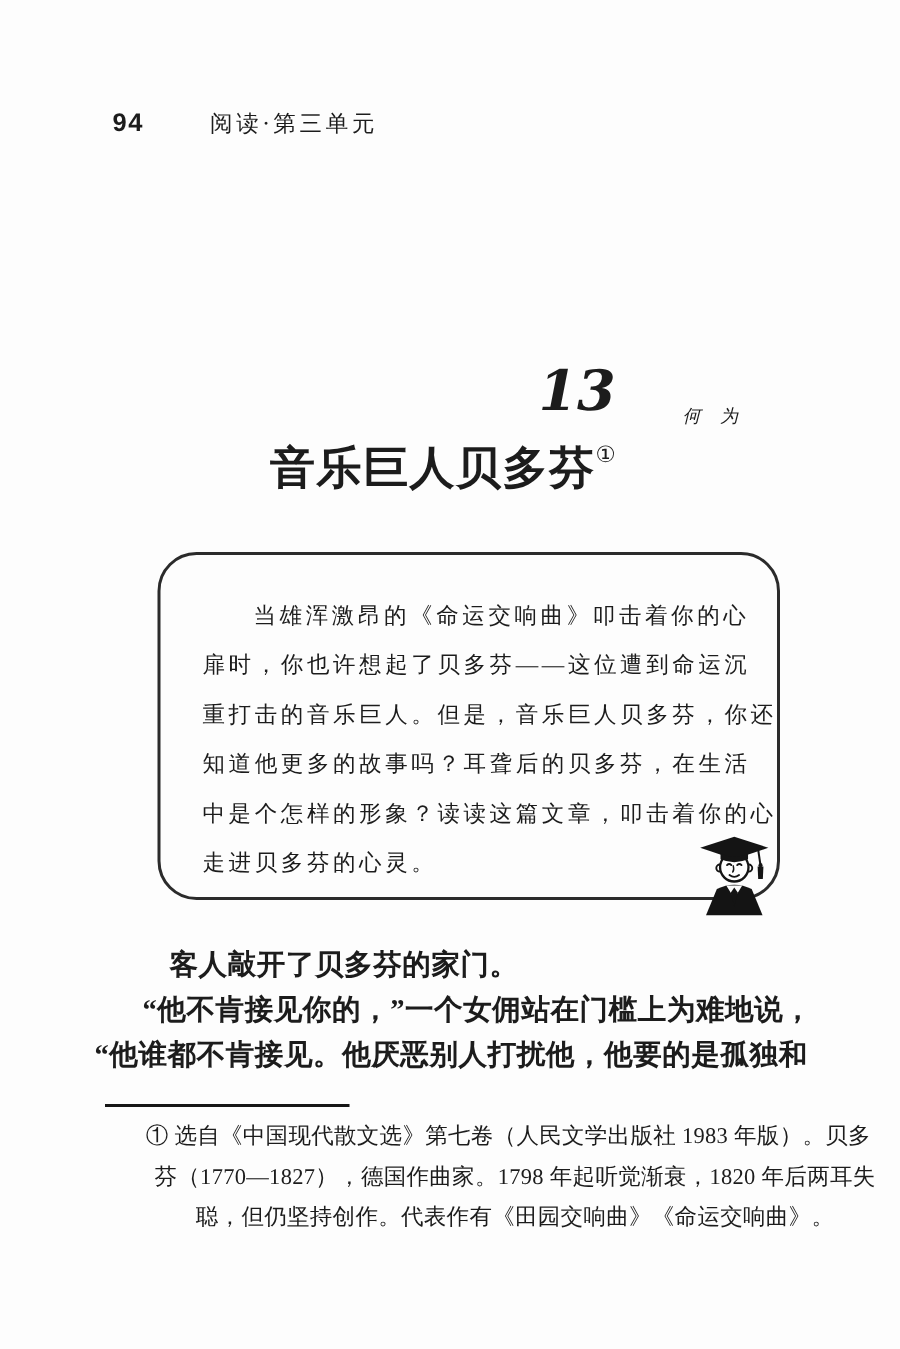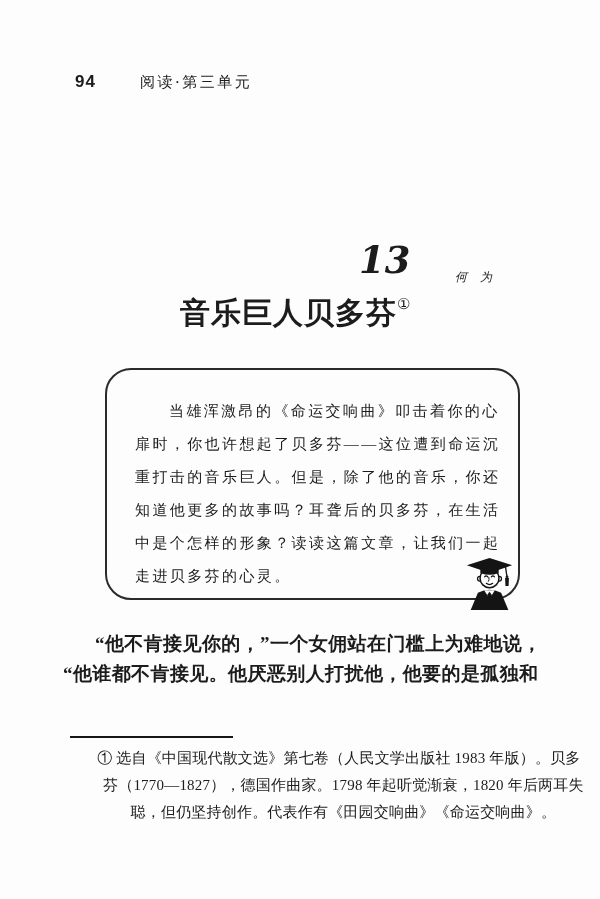--- a/index.html
+++ b/index.html
@@ -110,23 +110,23 @@
   <div class="title-row">
     <span class="lesson-num">13</span>
     <span class="lesson-title"><span>音乐巨人贝多芬</span><sup class="fn-ref">①</sup></span>
   </div>
   <div class="author">何 为</div>
 
   <div class="intro-box">
     <div class="intro-text">
       <div class="intro-line first">当雄浑激昂的《命运交响曲》叩击着你的心</div>
       <div class="intro-line">扉时，你也许想起了贝多芬——这位遭到命运沉</div>
-      <div class="intro-line">重打击的音乐巨人。但是，除了他的音乐，你还</div>
+      <div class="intro-line">重打击的音乐巨人。但是，音乐巨人贝多芬，你还</div>
       <div class="intro-line">知道他更多的故事吗？耳聋后的贝多芬，在生活</div>
-      <div class="intro-line">中是个怎样的形象？读读这篇文章，让我们一起</div>
+      <div class="intro-line">中是个怎样的形象？读读这篇文章，叩击着你的心</div>
       <div class="intro-line">走进贝多芬的心灵。</div>
     </div>
   </div>
 
   <svg class="scholar-icon" viewBox="0 0 60 58" xmlns="http://www.w3.org/2000/svg">
 
     <path d="M10,56 L17.5,38 Q29.5,32 41.5,38 L49,56 Z" fill="#141414"></path>
 
     <polygon points="24,35.5 35,35.5 29.5,44.5" fill="#fdfdfd"></polygon>
 
@@ -144,20 +144,21 @@
 
     <polygon points="29.5,2 53,9.5 29.5,17.5 6,9.5" fill="#141414"></polygon>
     <path d="M20,13.5 q9.5,4.5 19,0 l0,4 q-9.5,4 -19,0 Z" fill="#141414"></path>
 
     <path d="M46,11 L47.5,21" fill="none" stroke="#141414" stroke-width="1.4"></path>
     <circle cx="47.6" cy="21.5" r="1.4" fill="#141414"></circle>
     <polygon points="45.6,22.5 49.6,22.5 49.2,31 46,31" fill="#141414"></polygon>
   </svg>
 
   <div class="body-text">
+    <div class="body-line p-indent">客人敲开了贝多芬的家门。</div>
     <div class="body-line q-indent">“他不肯接见你的，”一个女佣站在门槛上为难地说，</div>
     <div class="body-line">“他谁都不肯接见。他厌恶别人打扰他，他要的是孤独和</div>
   </div>
 
   <div class="fn-divider"></div>
 
   <div class="footnote">
     <div class="fn-line first">① 选自《中国现代散文选》第七卷（人民文学出版社 1983 年版）。贝多</div>
     <div class="fn-line">芬（1770—1827），德国作曲家。1798 年起听觉渐衰，1820 年后两耳失</div>
     <div class="fn-line">聪，但仍坚持创作。代表作有《田园交响曲》《命运交响曲》。</div>

